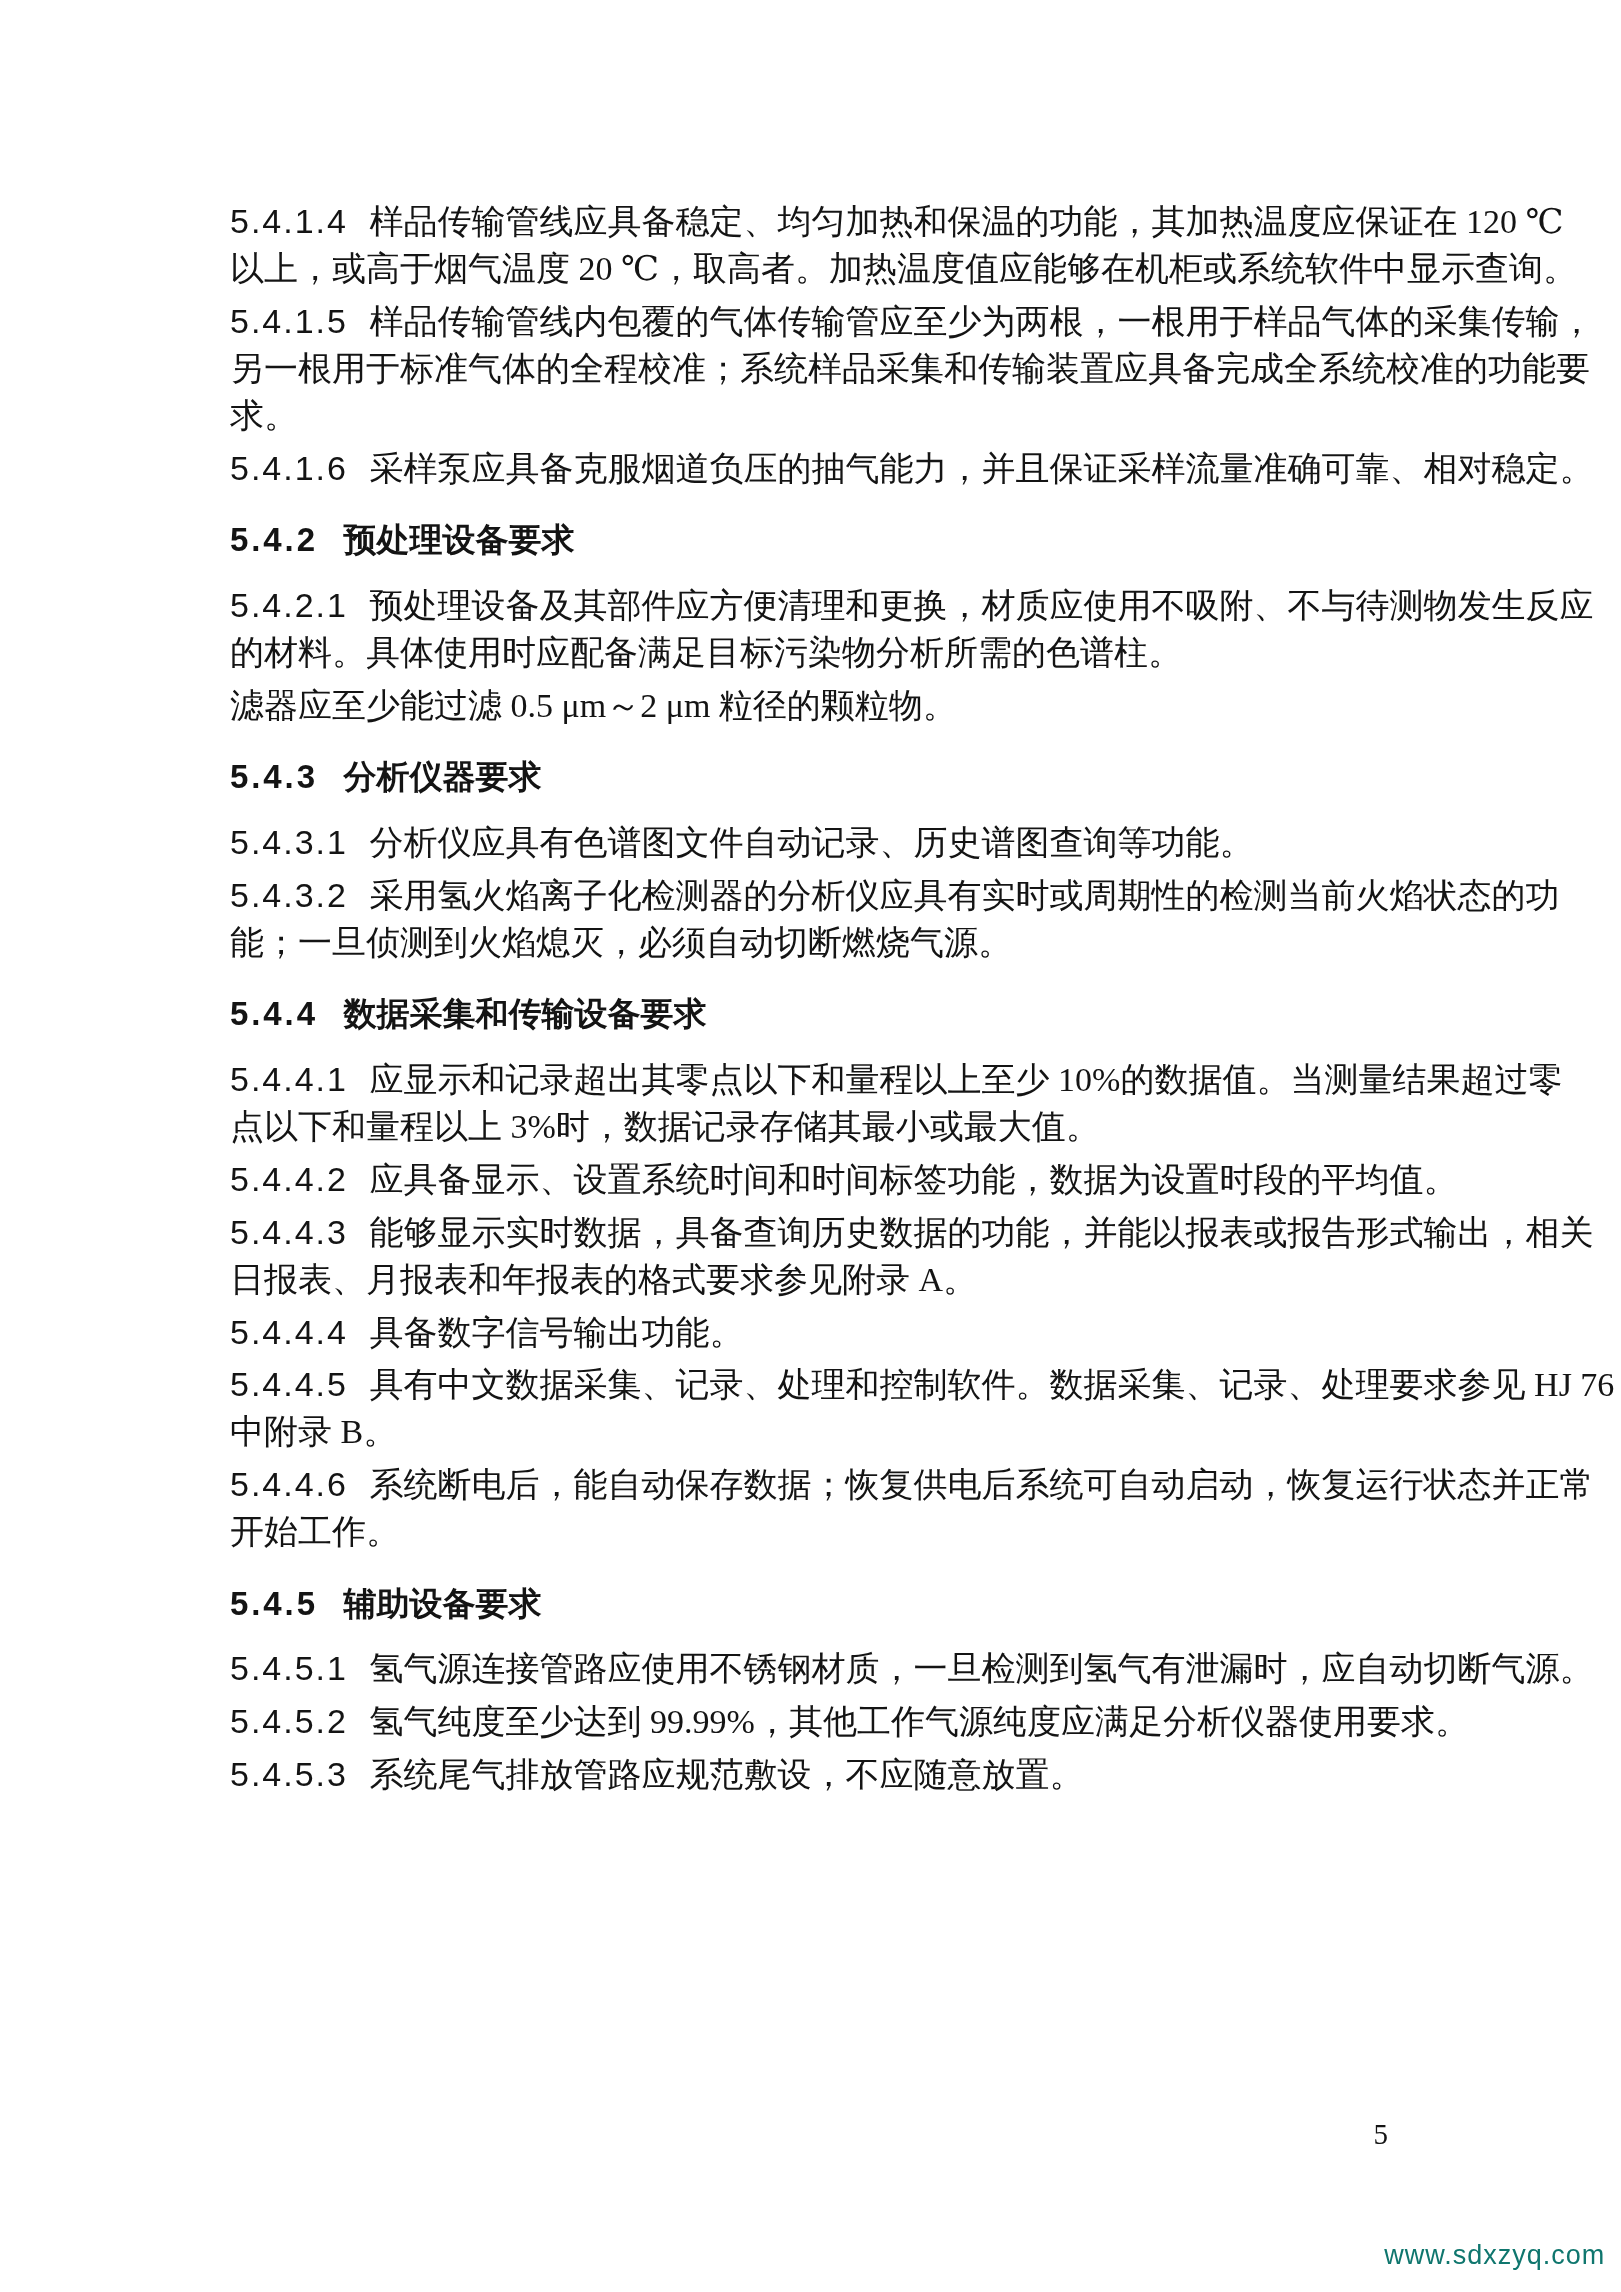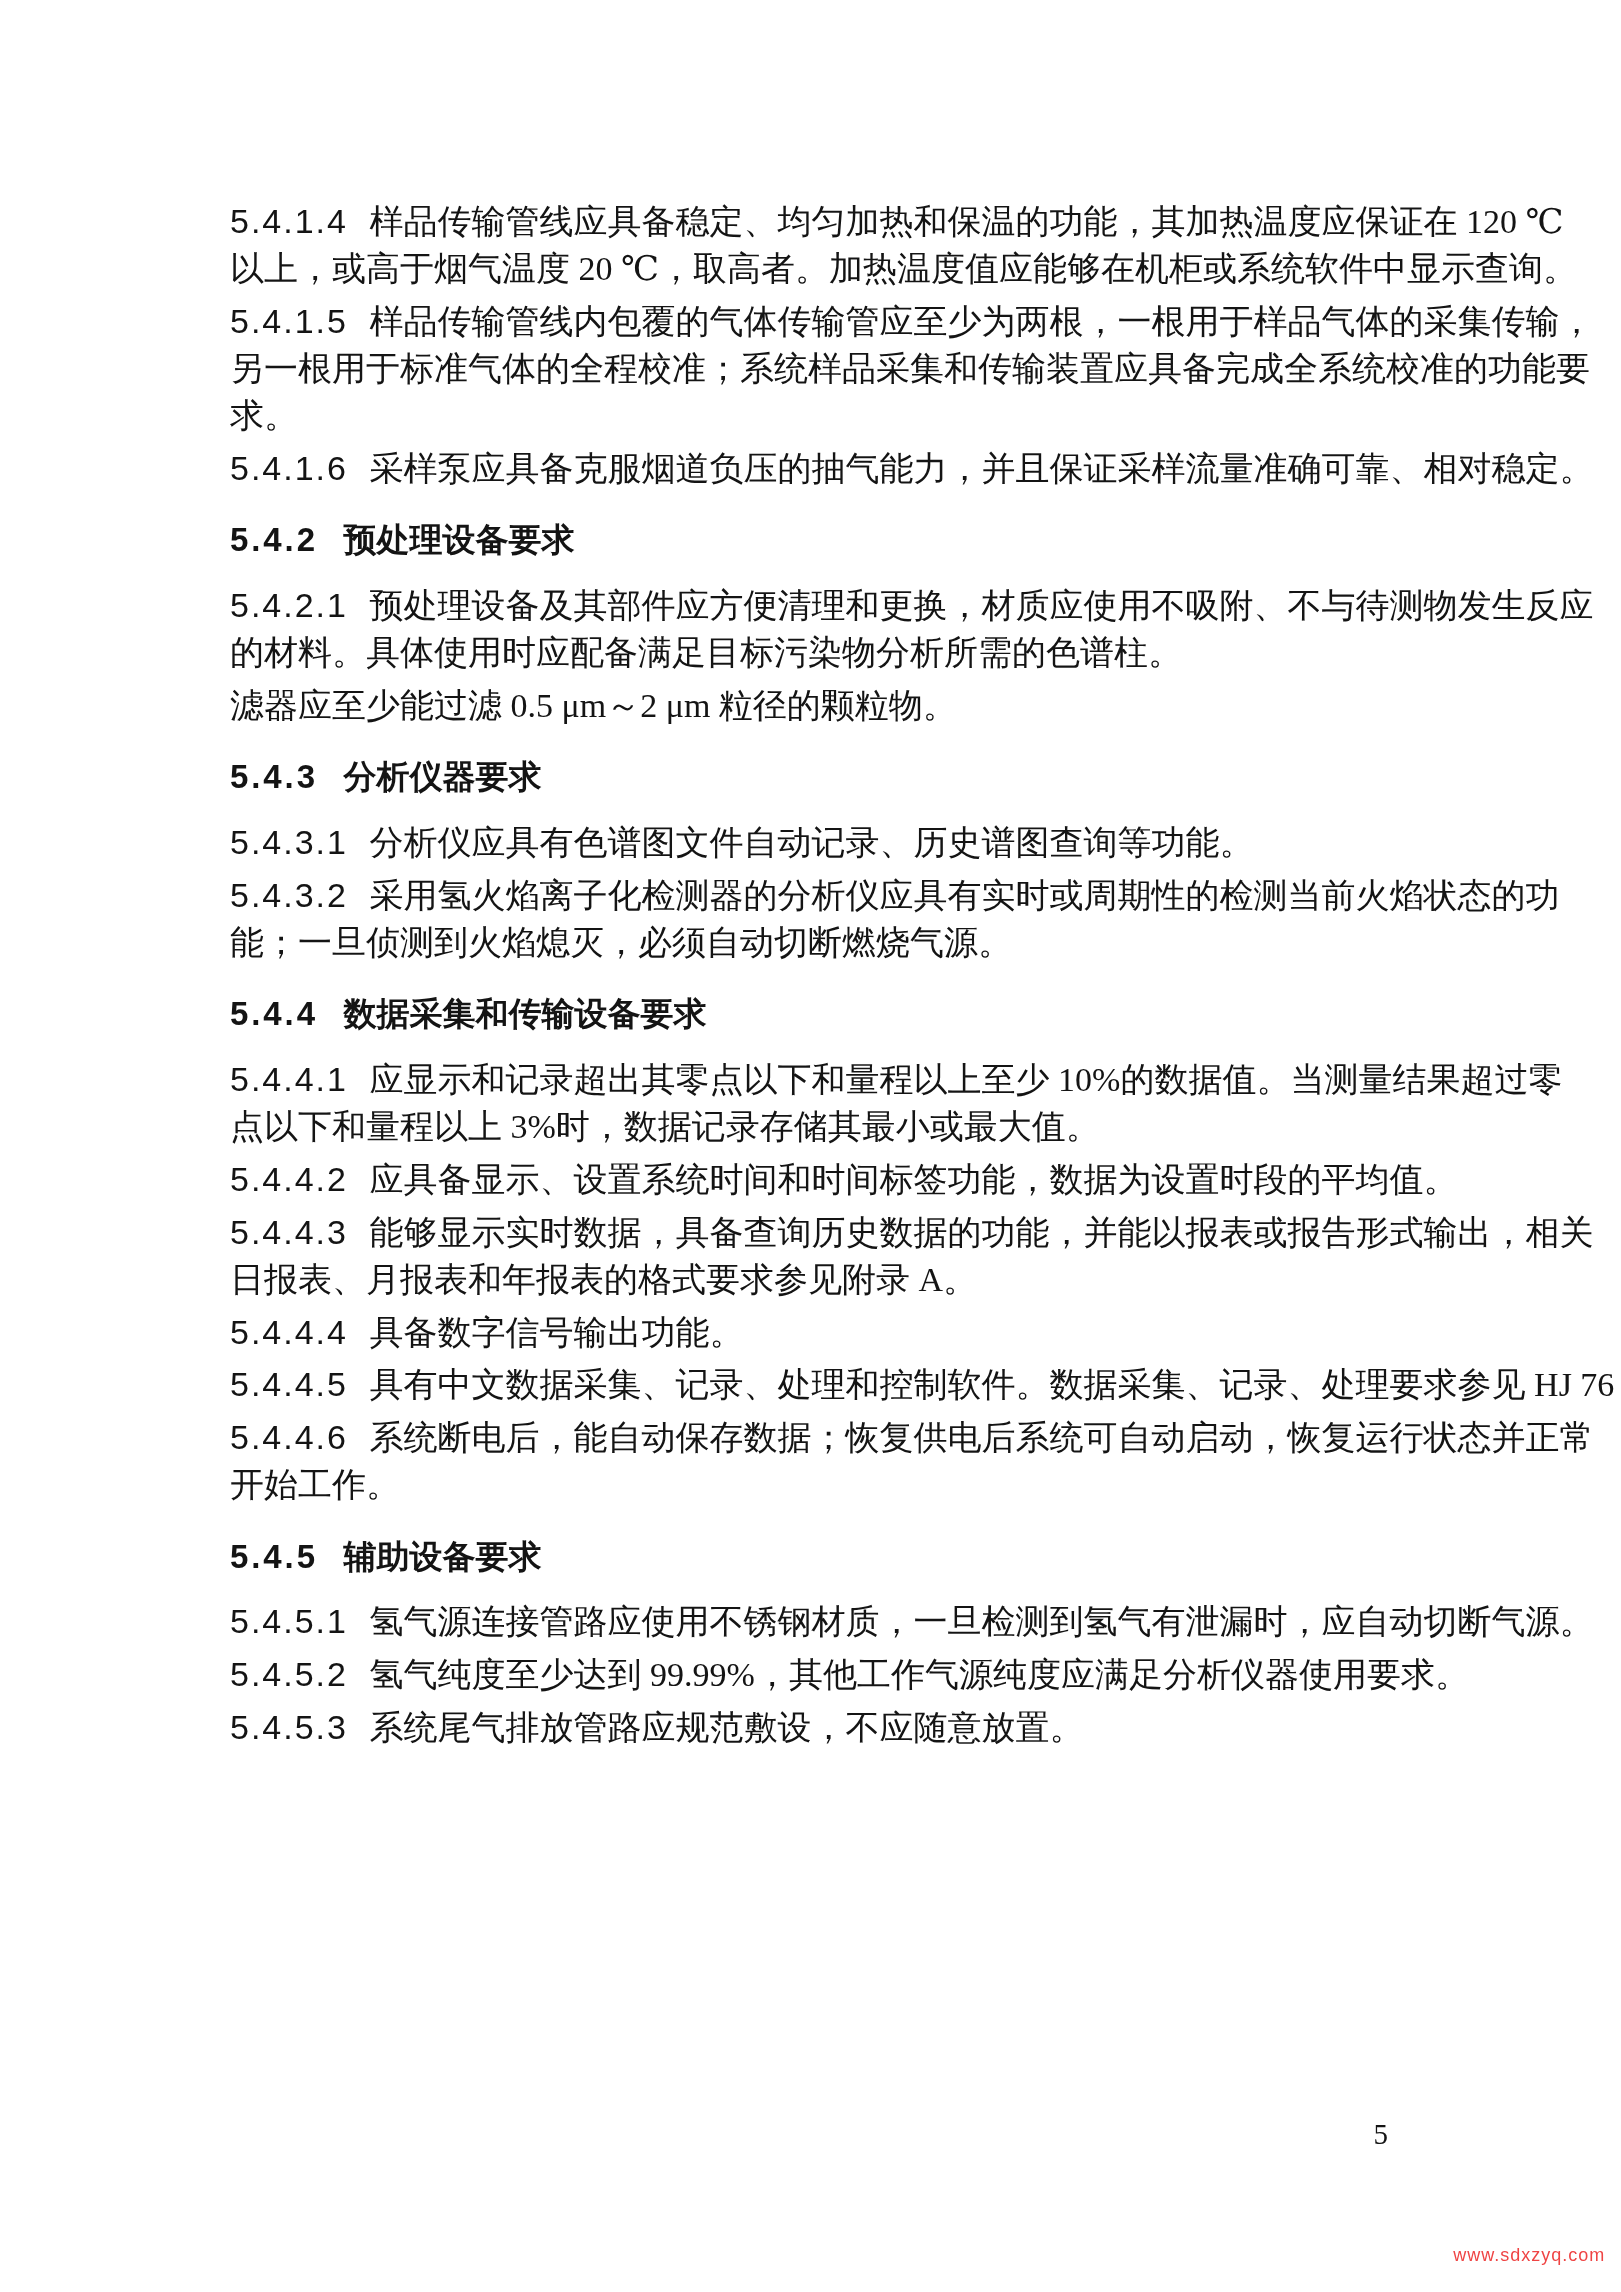--- a/index.html
+++ b/index.html
@@ -43,23 +43,23 @@
     position:absolute;
     top:2117px;left:230px;width:1158px;
     text-align:right;
     font-size:29px;
     line-height:35px;
   }
   .watermark{
     position:absolute;
     top:2243px;right:15.7px;
     font-family:"Liberation Sans","DejaVu Sans",sans-serif;
-    font-size:18px;
+    font-size:27px;
     line-height:25.5px;
-    color:#ef4444;
+    color:#0f766e;
     letter-spacing:1px;
   }
 </style>
 </head>
 <body>
 
 <div class="page">
   <div class="content">
       <div class="para">
         <div class="line just"><span class="num">5.4.1.4</span>样品传输管线应具备稳定、均匀加热和保温的功能，其加热温度应保证在 120 ℃</div>
@@ -105,20 +105,21 @@
       </div>
       <div class="para">
         <div class="line just"><span class="num">5.4.4.3</span>能够显示实时数据，具备查询历史数据的功能，并能以报表或报告形式输出，相关</div>
         <div class="line">日报表、月报表和年报表的格式要求参见附录 A。</div>
       </div>
       <div class="para">
         <div class="line"><span class="num">5.4.4.4</span>具备数字信号输出功能。</div>
       </div>
       <div class="para">
         <div class="line just"><span class="num">5.4.4.5</span>具有中文数据采集、记录、处理和控制软件。数据采集、记录、处理要求参见 HJ 76</div>
+        <div class="line">中附录 B。</div>
       </div>
       <div class="para">
         <div class="line just"><span class="num">5.4.4.6</span>系统断电后，能自动保存数据；恢复供电后系统可自动启动，恢复运行状态并正常</div>
         <div class="line">开始工作。</div>
       </div>
       <div class="heading">
         <div class="line"><span class="num">5.4.5</span>辅助设备要求</div>
       </div>
       <div class="para">
         <div class="line"><span class="num">5.4.5.1</span>氢气源连接管路应使用不锈钢材质，一旦检测到氢气有泄漏时，应自动切断气源。</div>

